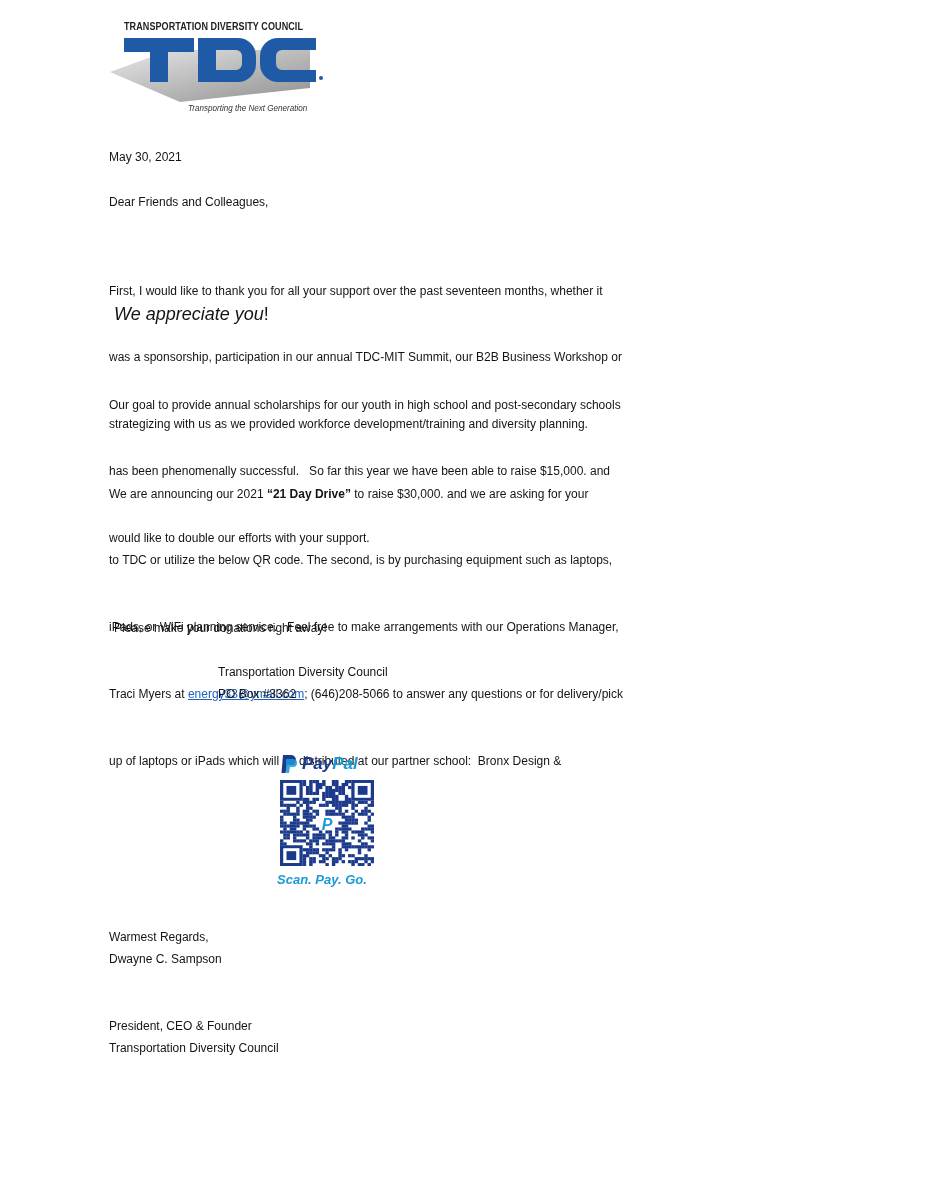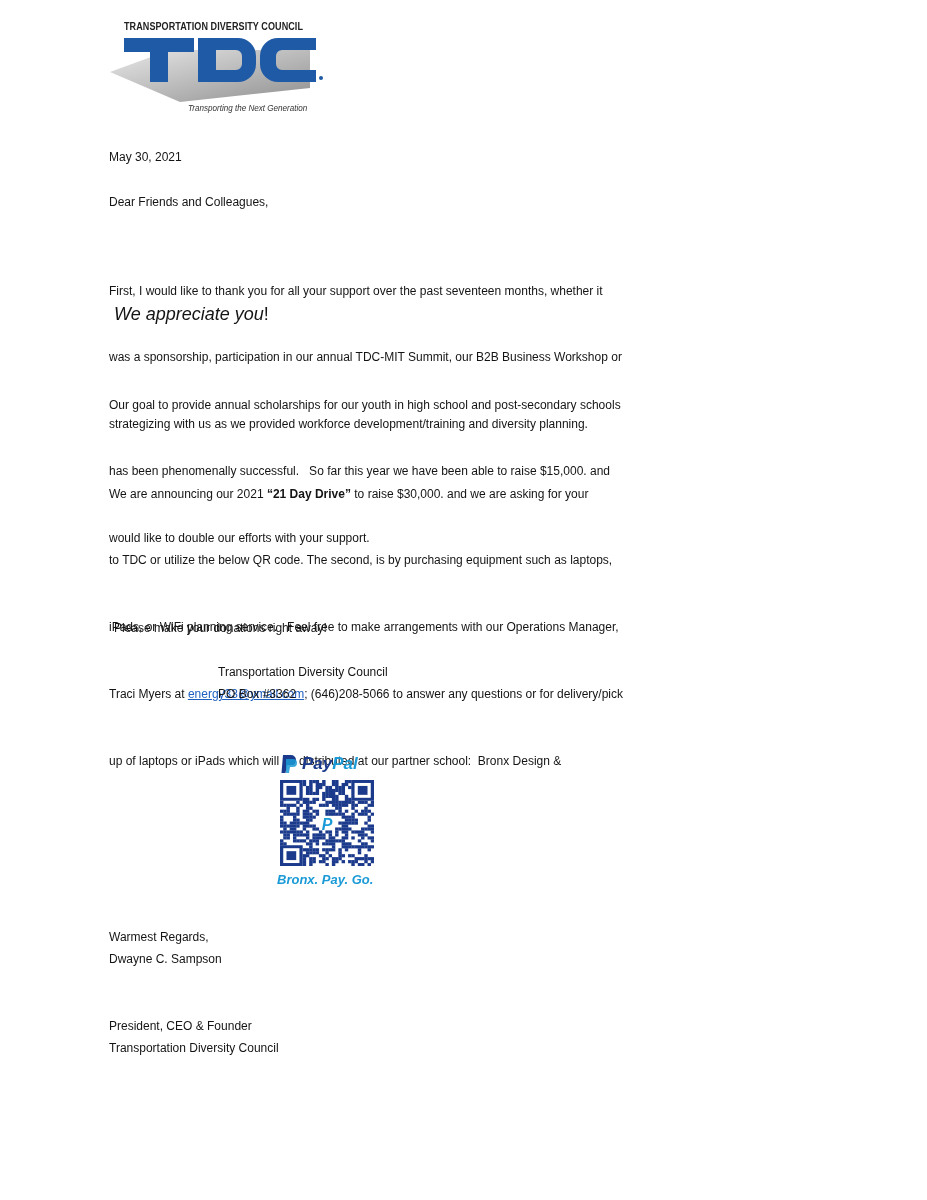--- a/index.html
+++ b/index.html
@@ -456,21 +456,21 @@
       <rect x="3.2413793103448274" y="2.9655172413793105" width="16.206896551724135" height="14.827586206896552" fill="#fff"></rect>
       <rect x="6.482758620689655" y="5.931034482758621" width="9.724137931034482" height="8.896551724137932" fill="#1b3a8c"></rect>
       <rect x="71.3103448275862" y="0" width="22.689655172413794" height="20.758620689655174" fill="#1b3a8c"></rect>
       <rect x="74.55172413793103" y="2.9655172413793105" width="16.206896551724135" height="14.827586206896552" fill="#fff"></rect>
       <rect x="77.79310344827586" y="5.931034482758621" width="9.724137931034482" height="8.896551724137932" fill="#1b3a8c"></rect>
       <rect x="0" y="65.24137931034483" width="22.689655172413794" height="20.758620689655174" fill="#1b3a8c"></rect>
       <rect x="3.2413793103448274" y="68.20689655172414" width="16.206896551724135" height="14.827586206896552" fill="#fff"></rect>
       <rect x="6.482758620689655" y="71.17241379310346" width="9.724137931034482" height="8.896551724137932" fill="#1b3a8c"></rect>
       <text x="47" y="50" text-anchor="middle" font-size="16" font-weight="bold" font-style="italic" fill="#1a9ad6" font-family="Liberation Sans, sans-serif">P</text>
     </svg>
-  <div class="scan" style="margin-top:6px;margin-left:-3px">Bronx. Pay. Go.</div>
+  <div class="scan" style="margin-top:6px;margin-left:-3px">Scan. Pay. Go.</div>
 </div>
 
 <div class="abs txt" style="left:109px;top:926px">
   <div>Warmest Regards,</div>
   <div>Dwayne C. Sampson</div>
 </div>
 <div class="abs txt" style="left:109px;top:1015px">
   <div>President, CEO &amp; Founder</div>
   <div>Transportation Diversity Council</div>
 </div>

